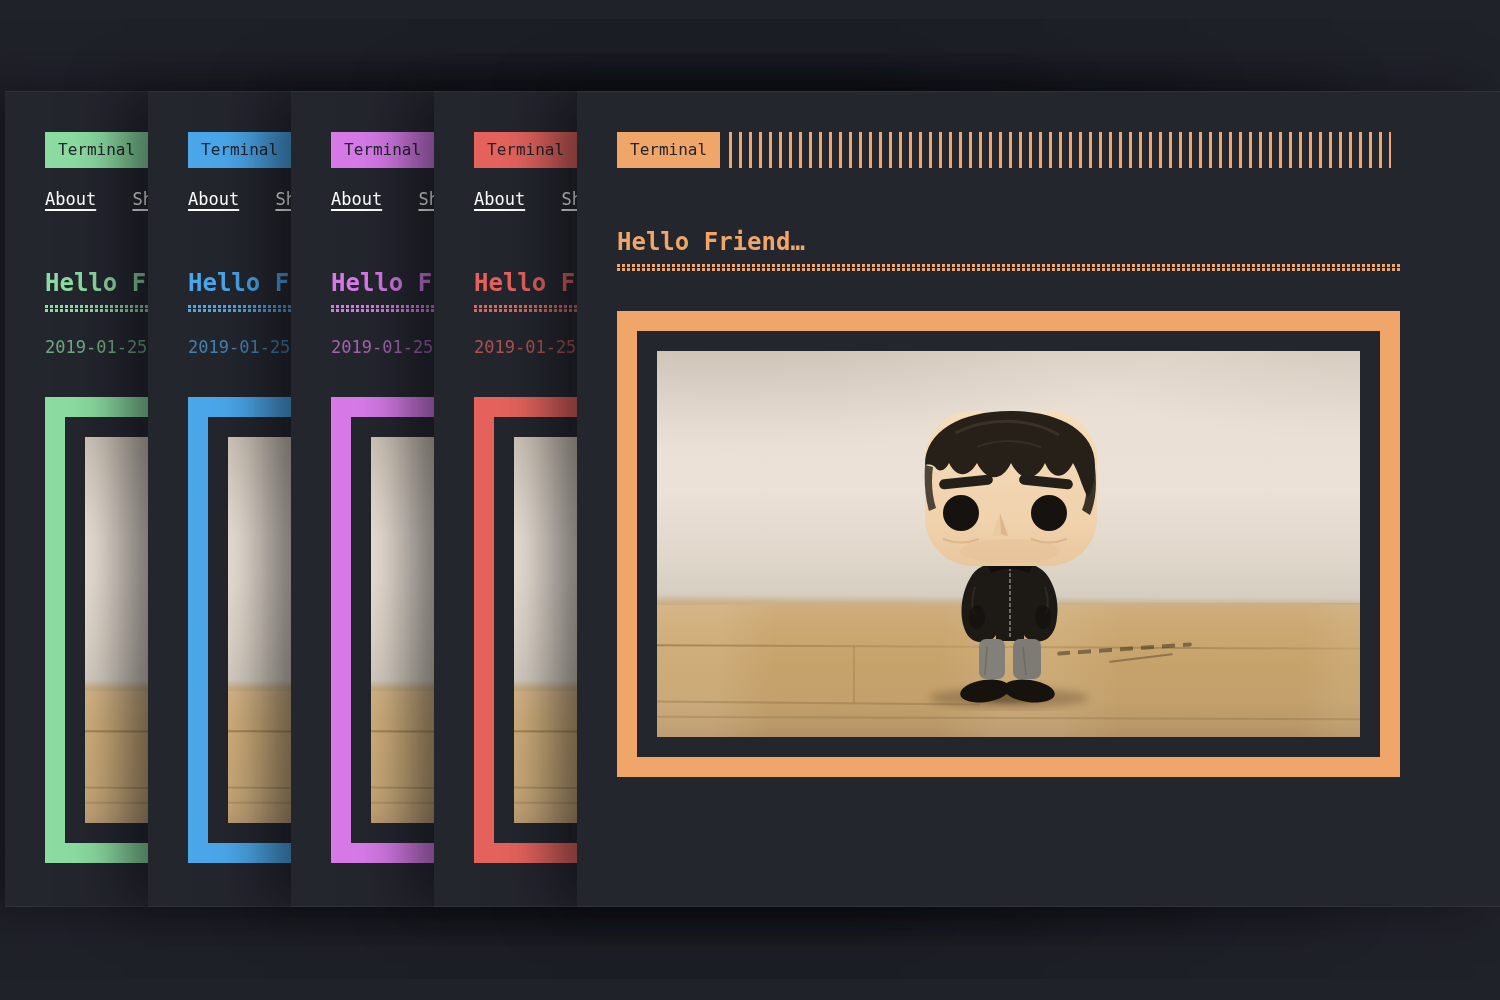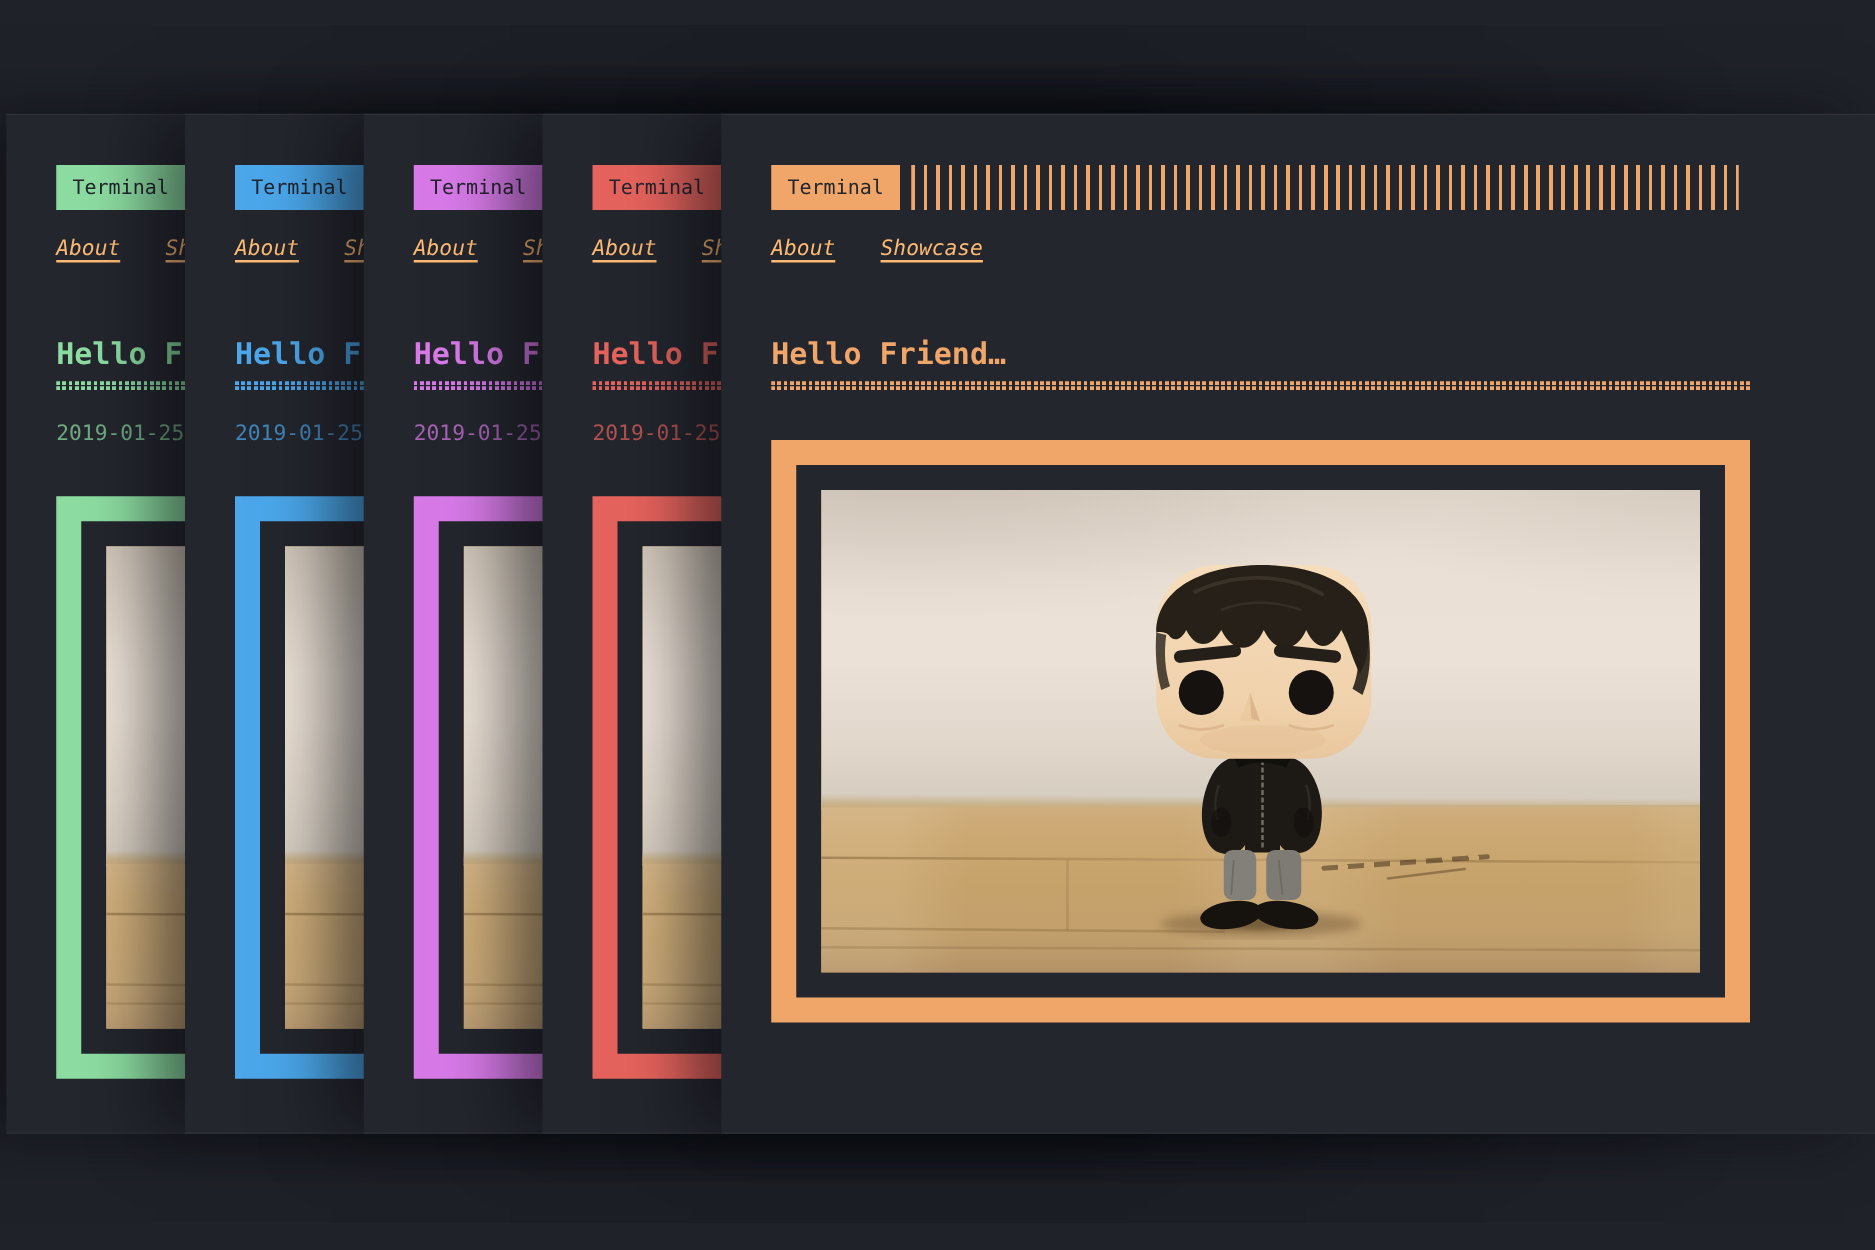--- a/index.html
+++ b/index.html
@@ -26,22 +26,22 @@
     background:var(--accent);color:#23252e;
     font-size:16px;line-height:36px;padding:0 13px;
     white-space:nowrap;cursor:pointer;
   }
   .logo-stripes{
     width:662px;height:36px;margin-left:9px;
     background:repeating-linear-gradient(90deg,var(--accent) 0 3px,transparent 3px 10px);
   }
   .nav{margin-top:21px;font-size:17px;color:#e8e9ed;}
   .nav-link{
-    color:#fdba74;text-decoration:underline;text-underline-offset:4px;
-    text-decoration-thickness:1.5px;margin-right:26px;cursor:pointer;white-space:nowrap;font-style:italic;
+    color:#ffffff;text-decoration:underline;text-underline-offset:4px;
+    text-decoration-thickness:1.5px;margin-right:26px;cursor:pointer;white-space:nowrap;
   }
   .post-title{
     margin:59px 0 0 0;font-size:24px;line-height:30px;font-weight:bold;
     color:var(--accent);letter-spacing:0;white-space:nowrap;cursor:pointer;
   }
   .post-divider{
     margin-top:7px;height:7px;width:783px;
     background-image:
       repeating-linear-gradient(90deg,var(--accent) 0 3px,transparent 3px 5px),
       repeating-linear-gradient(90deg,var(--accent) 0 3px,transparent 3px 5px);
@@ -388,24 +388,20 @@
       </div>
     </div>
   </div>
 
   <div class="panel" style="left: 577px; --accent: #f0a668;">
     <div class="panel-inner">
       <div class="logo-row">
         <div class="logo-badge">Terminal</div>
         <div class="logo-stripes"></div>
       </div>
-      <nav class="nav">
-        <a class="nav-link">About</a>
-        <a class="nav-link">Showcase</a>
-      </nav>
       <h1 class="post-title">Hello Friend…</h1>
       <div class="post-divider"></div>
       <div class="post-frame">
         <div class="photo">
           <div class="wall"></div>
           <div class="horizon"></div>
           <div class="floor"></div>
           <div class="seam-a"></div>
           <div class="seam-b"></div>
           <div class="seam-c"></div>

